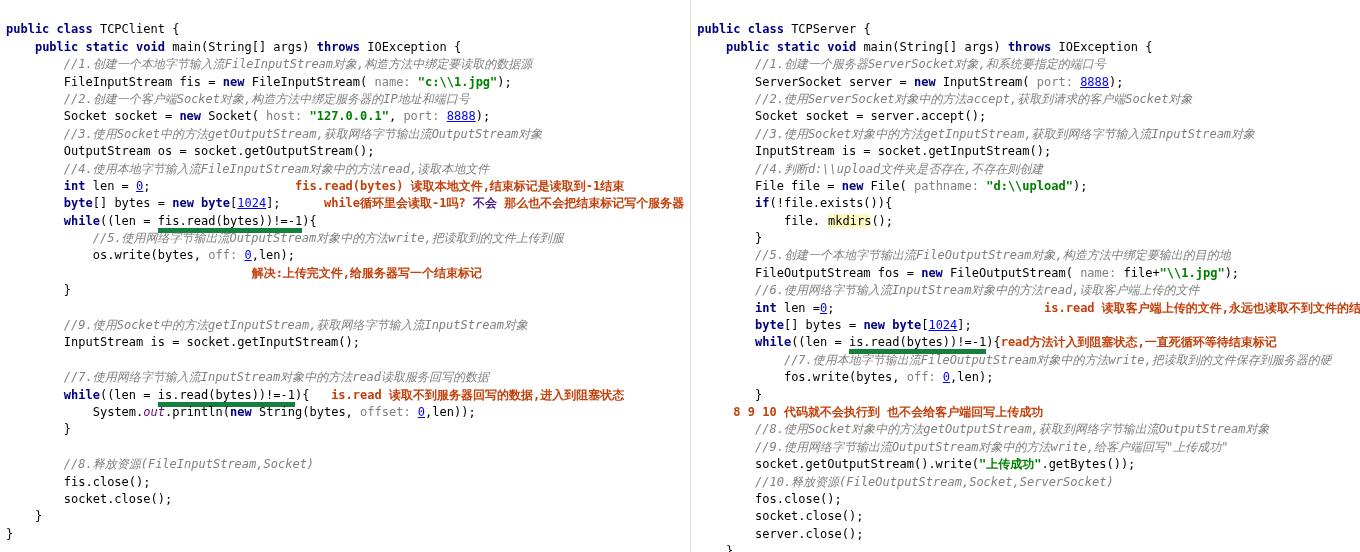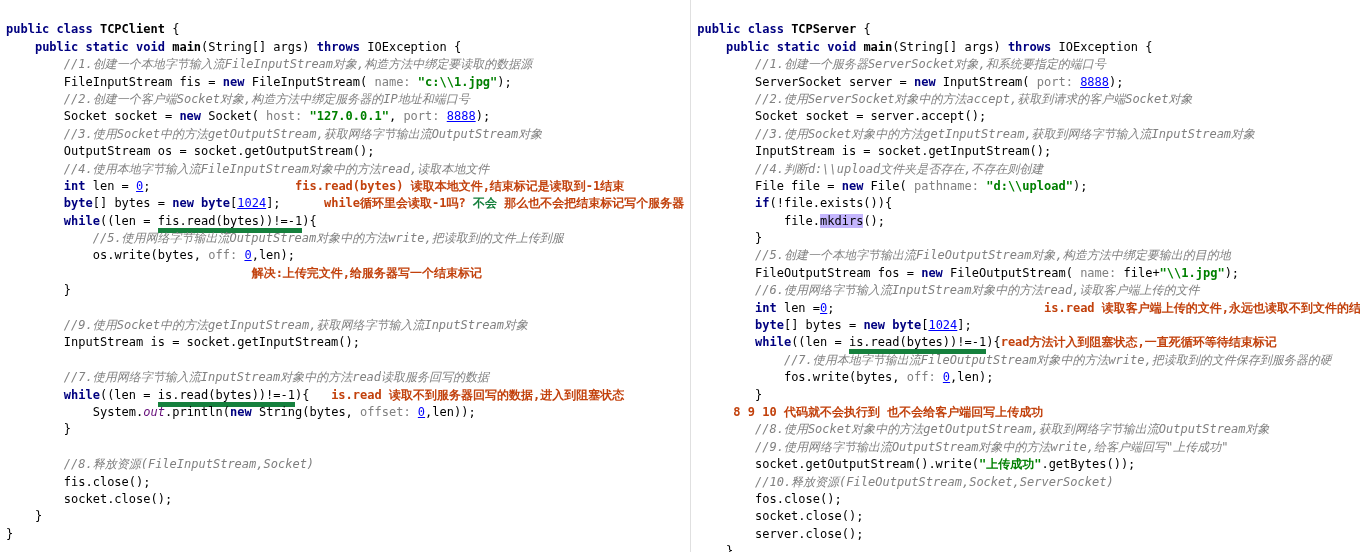--- a/index.html
+++ b/index.html
@@ -13,30 +13,30 @@
     position: relative;
   }
   .pane {
     flex: 1;
     padding: 4px 6px;
     white-space: pre;
     line-height: 1.45;
   }
   .left { border-right: 1px solid #e0e0e0; }
   .kw { color: #000080; font-weight: bold; }
-  .cls { font-weight: bold; color: #000; }
+  .cls { font-weight: normal; color: #000; }
   .comment-i { color: #808080; font-style: italic; }
   .str { color: #008000; font-weight: bold; }
   .num { color: #0000ff; text-decoration: underline; }
   .param { color: #808080; }
   .field { color: #660e7a; font-style: italic; }
   .under-red { border-bottom: 5px solid #15803d; }
-  .under-yellow { background: #c4b5fd; }
+  .under-yellow { background: #fef9c3; margin-left: 8px; }
   .ann-red { color: #c2410c; font-weight: bold; font-style: normal; }
-  .ann-blue { color: #15803d; font-weight: bold; font-style: normal; }
+  .ann-blue { color: #4c1d95; font-weight: bold; font-style: normal; }
 </style>
 </head>
 <body>
 
 <div class="pane left">
 <span class="kw">public class </span><span class="cls">TCPClient</span><span> {</span>
     <span class="kw">public static void </span><span class="cls">main</span><span>(String[] args) </span><span class="kw">throws </span><span>IOException {</span>
         <span class="comment-i">//1.创建一个本地字节输入流FileInputStream对象,构造方法中绑定要读取的数据源</span>
         <span>FileInputStream fis = </span><span class="kw">new </span><span>FileInputStream(</span><span class="param"> name: </span><span class="str">"c:\\1.jpg"</span><span>);</span>
         <span class="comment-i">//2.创建一个客户端Socket对象,构造方法中绑定服务器的IP地址和端口号</span>

